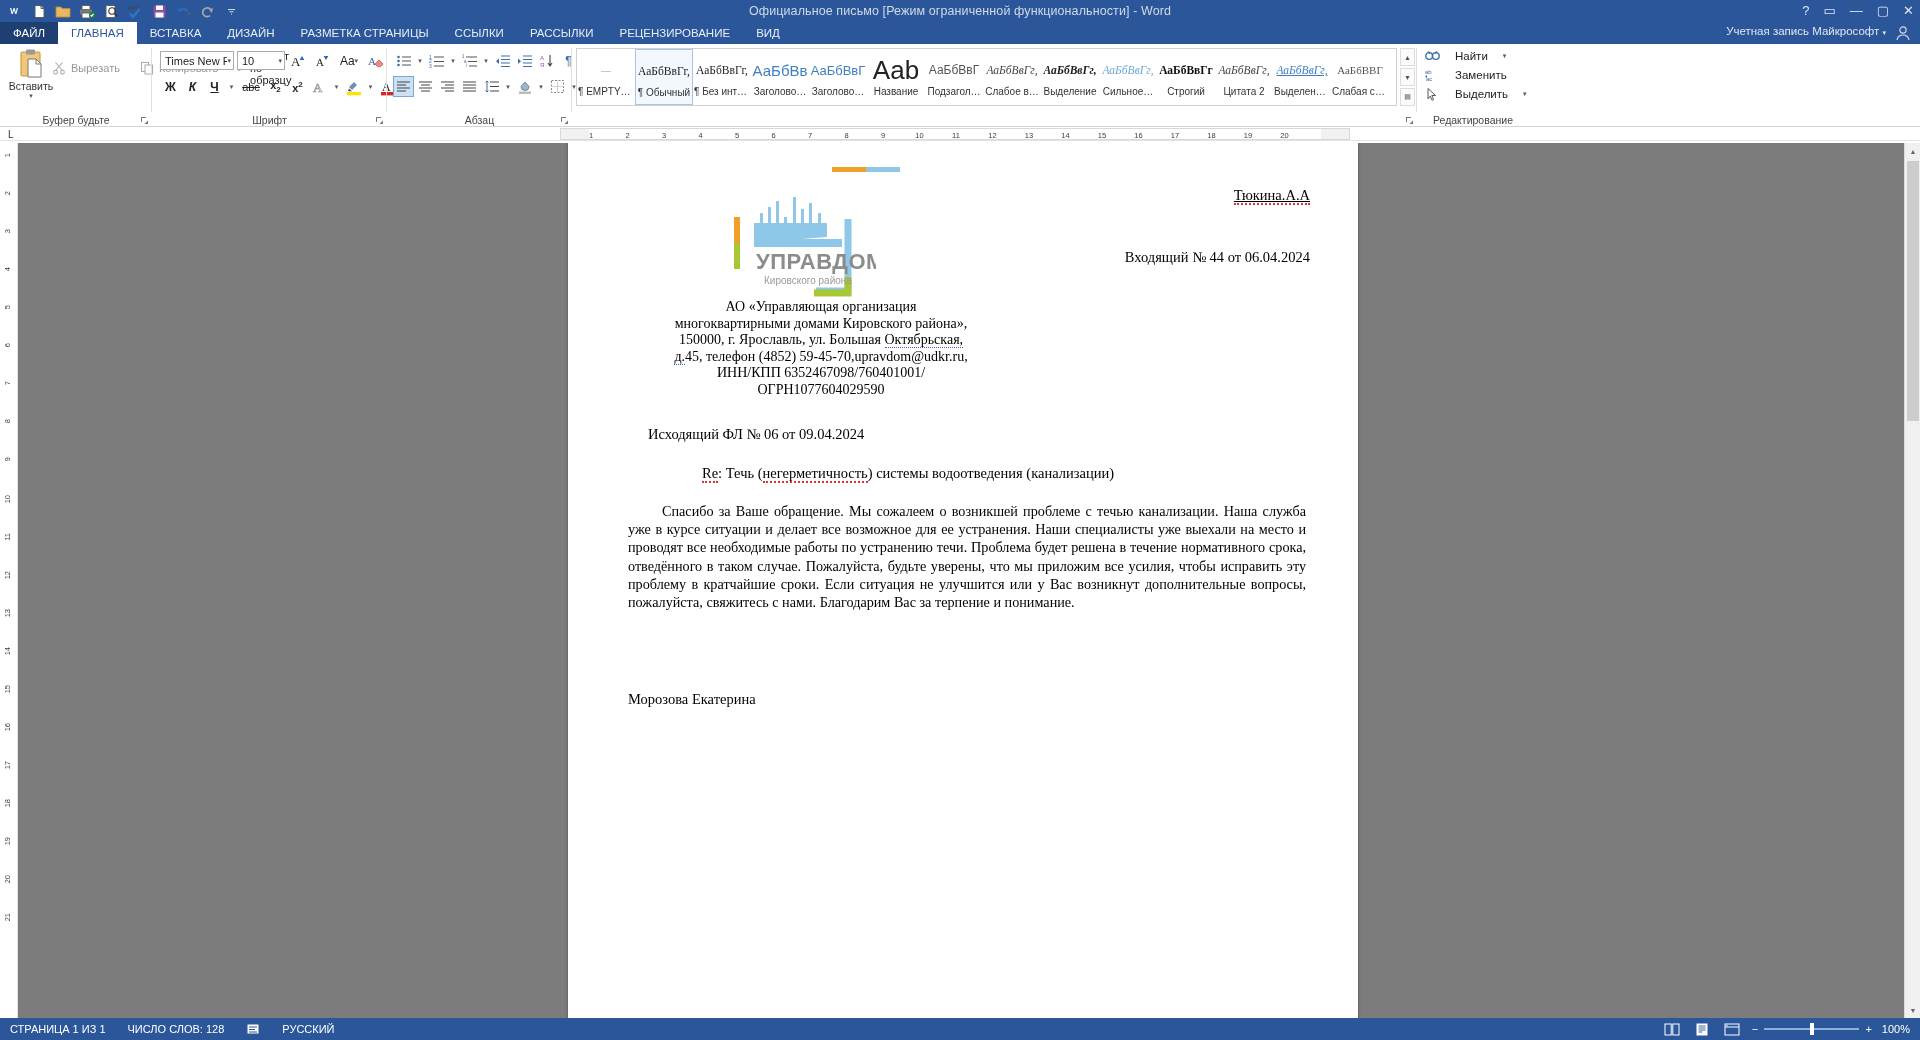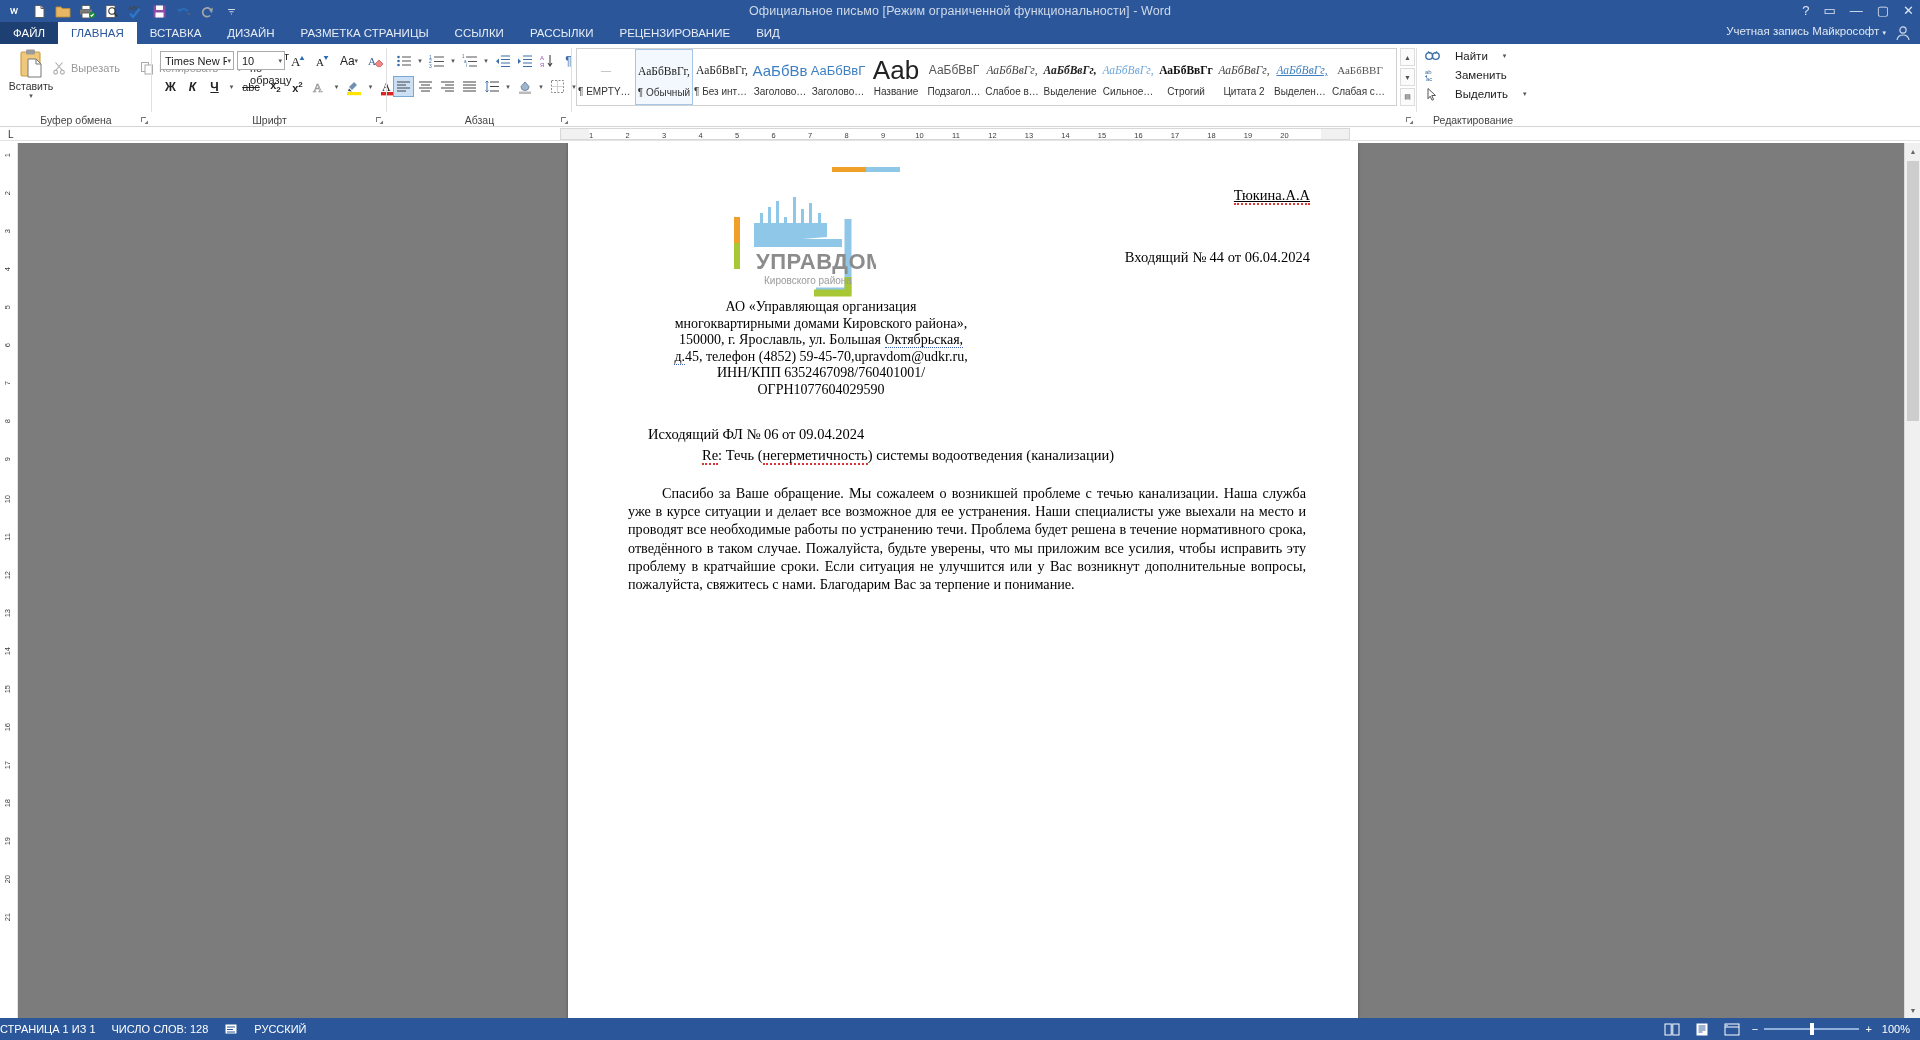--- a/index.html
+++ b/index.html
@@ -231,21 +231,21 @@
     margin-right: 300px; font-size: 14px;
   }
   .addr .uline { border-bottom: 1px dotted #3a63b8; }
 
   .right-block {
     position: absolute; right: 24px; text-align: right; font-size: 14.5px;
   }
   .spellerr { border-bottom: 2px dotted #d33; }
 
   .outgoing { margin-top: 28px; margin-left: 28px; font-size: 14.5px; }
-  .re-line { margin-top: 4px; margin-left: 82px; font-size: 14.5px; }
+  .re-line { margin-top: 22px; margin-left: 82px; font-size: 14.5px; }
   .body-para {
     margin-top: 20px; margin-left: 8px; margin-right: 28px;
     text-align: justify; line-height: 1.28; text-indent: 34px;
     font-size: 14.2px;
   }
   .sign-row {
     margin-top: 56px; margin-left: 12px; margin-right: 24px;
     display: flex; justify-content: space-between; font-size: 14.5px;
   }
   .footer-name { margin-top: 80px; margin-left: 8px; font-size: 14.5px; }
@@ -263,21 +263,21 @@
     display: flex; align-items: center; justify-content: center;
     font-size: 7px; color: #666; background: #f0f0f0;
   }
 
   
   .statusbar {
     position: absolute; left: 0; right: 0; bottom: 0; height: 22px;
     background: #2b579a; color: #fff; display: flex;
     align-items: center; font-size: 11px;
   }
-  .sb-left { display: flex; align-items: center; gap: 16px; }
+  .sb-left { display: flex; align-items: center; gap: 22px; padding-left: 10px; }
   .sb-right {
     margin-left: auto; display: flex; align-items: center;
     gap: 10px; padding-right: 10px;
   }
   .view-btn {
     width: 20px; height: 16px; display: flex;
     align-items: center; justify-content: center;
   }
   .zoom-slider {
     display: flex; align-items: center; gap: 6px; width: 120px;
@@ -430,21 +430,21 @@
       </div>
       <div class="clip-item en">
         <svg class="svgico" width="14" height="14" viewBox="0 0 14 14">
             <path d="M2 9.5l5-5 2.5 2.5-5 5z" fill="#e8a33d"></path>
             <path d="M8 3.5l3-2.5 2 2-2.5 3z" fill="#8fa8c8"></path>
             <path d="M2 9.5l-1 3.5 3-1z" fill="#666"></path>
           </svg>
         <span>Формат по образцу</span>
       </div>
     </div>
-    <div class="glabel">Буфер обмена</div>
+    <div class="glabel">Буфер будьте</div>
     <div class="gdiag">
       <svg class="svgico" width="9" height="9" viewBox="0 0 9 9">
           <path d="M1 1h5v1H2v4H1z" fill="#777"></path>
           <path d="M8 8L4.5 8 8 4.5z" fill="#777"></path>
         </svg>
     </div>
   </div>
 
   <div class="rgroup g-font">
     <div class="font-row1">
@@ -855,20 +855,21 @@
 
       <div class="outgoing">Исходящий ФЛ № 06      от 09.04.2024</div>
 
       <div class="re-line">
         <span class="spellerr">Re</span>: Течь (<span class="spellerr">негерметичность</span>) системы водоотведения (канализации)
       </div>
 
       <div class="body-para">Спасибо за Ваше обращение. Мы сожалеем о возникшей проблеме с течью канализации. Наша служба уже в курсе ситуации и делает все возможное для ее устранения. Наши специалисты уже выехали на место и проводят все необходимые работы по устранению течи. Проблема будет решена в течение нормативного срока, отведённого в таком случае. Пожалуйста, будьте уверены, что мы приложим все усилия, чтобы исправить эту проблему в кратчайшие сроки. Если ситуация не улучшится или у Вас возникнут дополнительные вопросы, пожалуйста, свяжитесь с нами. Благодарим Вас за терпение и понимание.</div>
 
 
+      <div class="footer-name">Морозова Екатерина</div>
     </div>
   </div>
 
   <div class="scrollbar-v">
     <div class="sb-arrow" style="top:0">▲</div>
     <div class="sb-thumb"></div>
     <div class="sb-arrow" style="bottom:0">▼</div>
   </div>
 </div>
 

